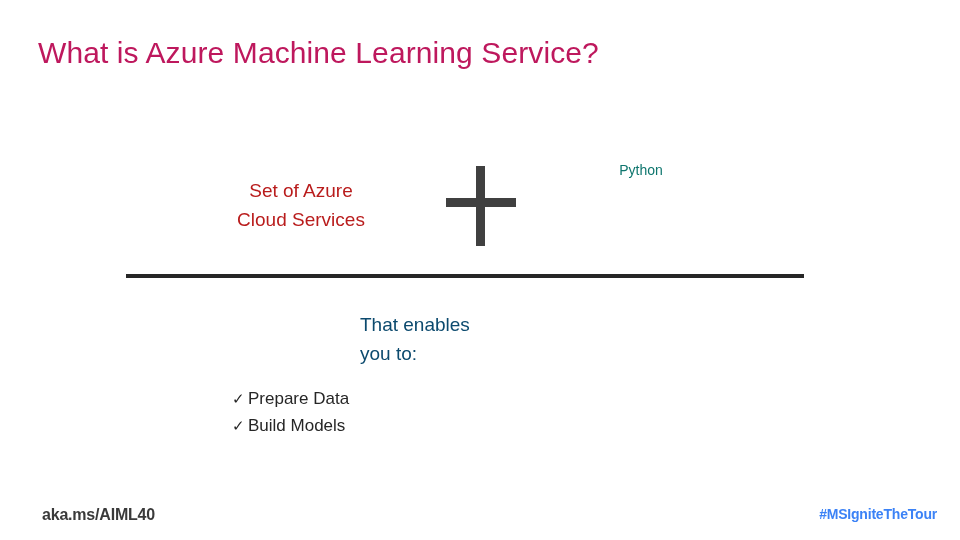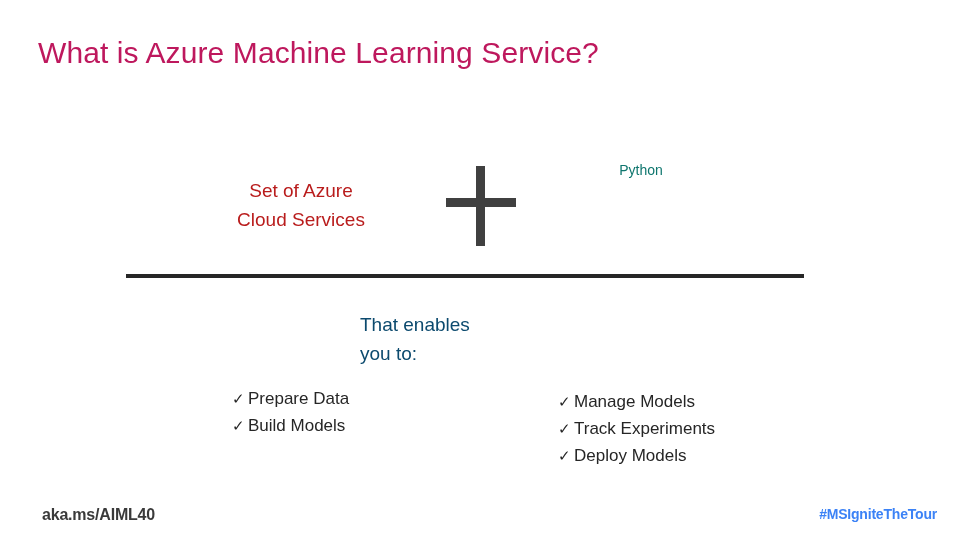--- a/index.html
+++ b/index.html
@@ -163,28 +163,17 @@
 
   <div class="bullet-col bullet-col-left">
     <div class="bullet-item">
       <span class="check">✓</span><span>Prepare Data</span>
     </div>
     <div class="bullet-item">
       <span class="check">✓</span><span>Build Models</span>
     </div>
   </div>
 
-  <div class="bullet-col bullet-col-right">
-    <div class="bullet-item">
-      <span class="check">✓</span><span>Manage Models</span>
-    </div>
-    <div class="bullet-item">
-      <span class="check">✓</span><span>Track Experiments</span>
-    </div>
-    <div class="bullet-item">
-      <span class="check">✓</span><span>Deploy Models</span>
-    </div>
-  </div>
 
   <div class="footer-left">aka.ms/AIML40</div>
   <div class="footer-right">#MSIgniteTheTour</div>
 
 </div>
 
 </body></html>

